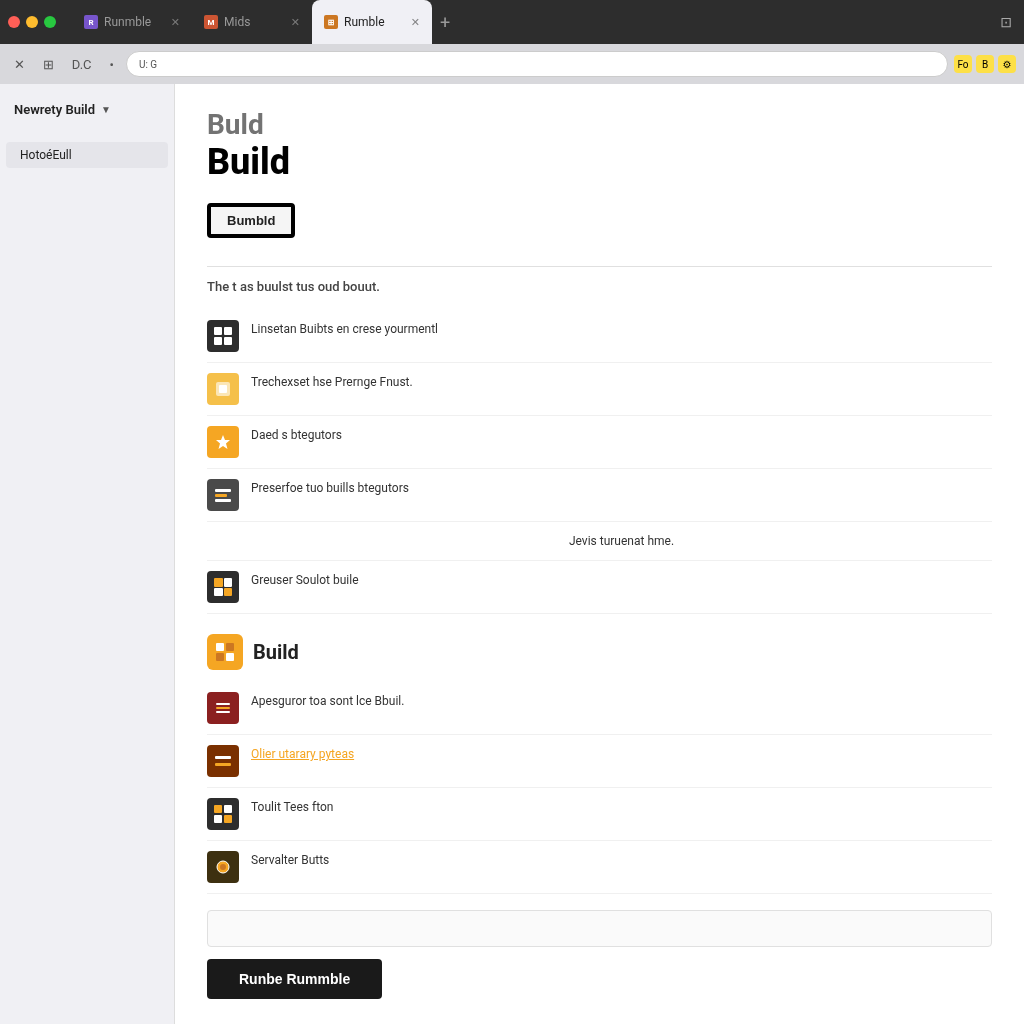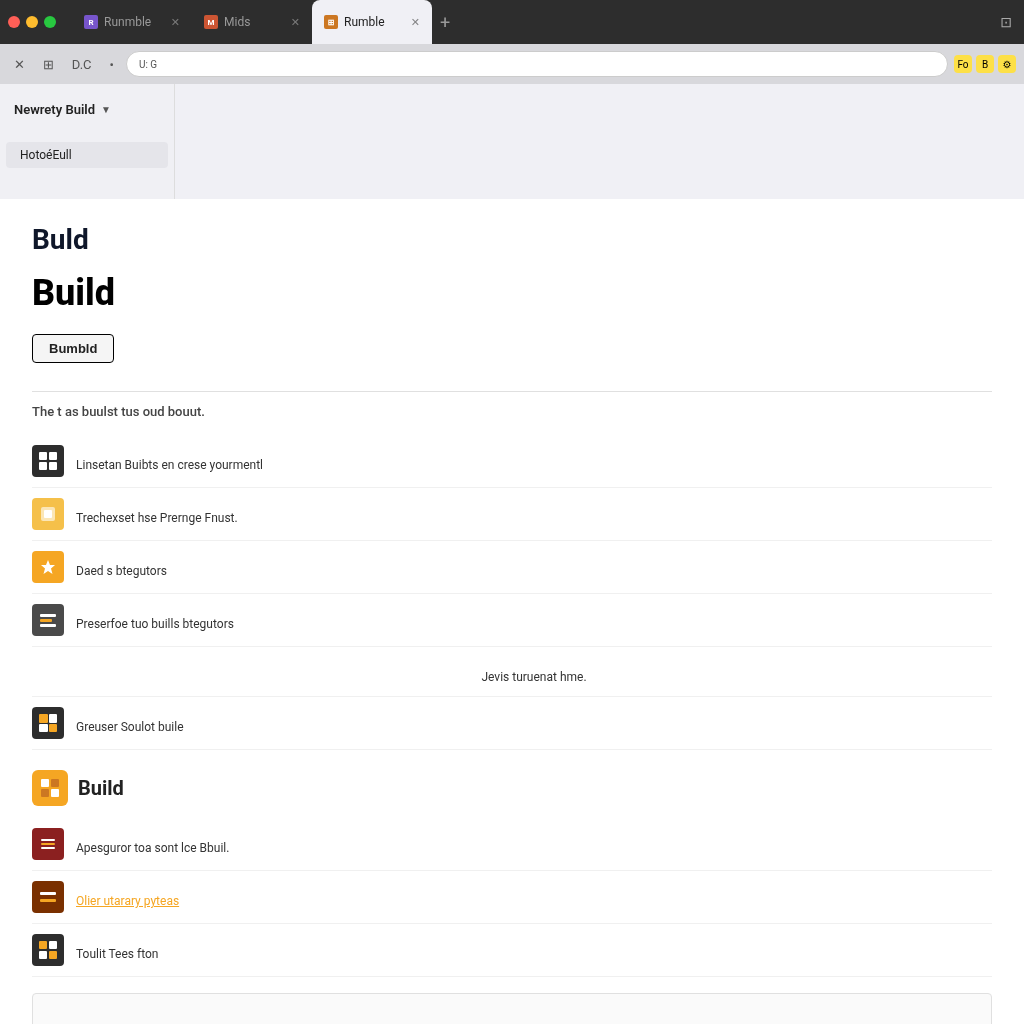--- a/index.html
+++ b/index.html
@@ -22,46 +22,46 @@
     .browser-action-btn { color: #aaa; font-size: 14px; padding: 4px; cursor: pointer; }
 
     
     .address-bar-row { background: #d8d8dc; height: 40px; display: flex; align-items: center; padding: 0 8px; gap: 6px; }
     .addr-btn { color: #555; font-size: 13px; padding: 4px 6px; cursor: pointer; }
     .address-bar { flex: 1; background: white; border-radius: 20px; height: 26px; display: flex; align-items: center; padding: 0 12px; font-size: 12px; color: #333; border: 1px solid #ccc; }
     .addr-icons { display: flex; gap: 4px; align-items: center; }
     .addr-icon { width: 18px; height: 18px; border-radius: 4px; background: #fde047; display: flex; align-items: center; justify-content: center; font-size: 10px; cursor: pointer; }
 
     
-    .app-layout { display: flex; height: calc(1024px - 44px - 40px); flex-direction: column; }
+    .app-layout { display: flex; height: calc(1024px - 44px - 40px); }
 
     
     .sidebar { width: 175px; background: #f0f0f4; border-right: 1px solid #ddd; padding: 12px 0; flex-shrink: 0; }
     .sidebar-header { display: flex; align-items: center; padding: 6px 14px; gap: 6px; cursor: pointer; font-size: 13px; font-weight: 600; color: #222; }
     .sidebar-dropdown-icon { font-size: 10px; color: #555; }
     .sidebar-item { padding: 6px 14px; font-size: 12px; color: #555; cursor: pointer; border-radius: 4px; margin: 19px 6px; }
     .sidebar-item.active { background: #e5e5ea; color: #222; }
 
     
     .main-content { flex: 1; background: white; overflow-y: auto; padding: 24px 32px; }
-    .page-title-sm { font-size: 28px; font-weight: 700; color: #0f172a; margin-bottom: 16px; }
+    .page-title-sm { font-size: 28px; font-weight: 700; color: #737373; }
     .page-title-lg { font-size: 36px; font-weight: 800; color: #000; margin-bottom: 20px; }
-    .build-button { background: #f5f5f5; border: 1px solid #000000; border-radius: 4px; padding: 6px 16px; font-size: 13px; font-weight: 600; cursor: pointer; color: #222; margin-bottom: 16px; }
+    .build-button { background: #f5f5f5; border: 4px solid #000000; border-radius: 4px; padding: 6px 16px; font-size: 13px; font-weight: 600; cursor: pointer; color: #222; margin-bottom: 16px; }
     .divider { border: none; border-top: 1px solid #e0e0e0; margin: 12px 0; }
     .section-description { font-size: 13px; color: #444; margin-bottom: 16px; font-weight: 500; }
 
     
     .feature-list { display: flex; flex-direction: column; gap: 0; }
     .feature-item { display: flex; align-items: flex-start; gap: 12px; padding: 10px 0; border-bottom: 1px solid #f0f0f0; }
     .feature-icon { width: 32px; height: 32px; flex-shrink: 0; border-radius: 4px; display: flex; align-items: center; justify-content: center; }
     .feature-icon.dark { background: #2d2d2d; }
     .feature-icon.orange { background: #f5a623; }
     .feature-icon.orange-light { background: #f5c04a; }
     .feature-icon.grid { background: #2d2d2d; }
-    .feature-text { font-size: 12px; color: #333; line-height: 1.5; margin-top: 11px; }
+    .feature-text { font-size: 12px; color: #333; line-height: 1.5; }
 
     
     .section-header { display: flex; align-items: center; gap: 10px; margin: 20px 0 12px; }
     .section-header-icon { width: 36px; height: 36px; background: #f5a623; border-radius: 6px; display: flex; align-items: center; justify-content: center; }
     .section-header-title { font-size: 20px; font-weight: 700; color: #222; }
 
     
     .bottom-section { margin-top: 16px; }
     .bottom-input { width: 100%; border: 1px solid #e0e0e0; border-radius: 4px; padding: 10px 12px; font-size: 13px; color: #999; background: #fafafa; margin-bottom: 12px; }
     .bottom-cta { background: #1a1a1a; color: white; border: none; border-radius: 4px; padding: 12px 32px; font-size: 14px; font-weight: 700; cursor: pointer; }
@@ -253,20 +253,29 @@
           <div class="icon-grid">
             <div class="icon-grid-cell" style="background:#f5a623;"></div>
             <div class="icon-grid-cell"></div>
             <div class="icon-grid-cell"></div>
             <div class="icon-grid-cell" style="background:#f5a623;"></div>
           </div>
         </div>
         <span class="feature-text">Toulit Tees fton</span>
       </div>
 
+      <div class="feature-item">
+        <div class="feature-icon" style="background:#3d3010; border-radius:4px;">
+          <svg width="18" height="18" viewBox="0 0 18 18">
+              <circle cx="9" cy="9" r="6" fill="#f5a623" stroke="white" stroke-width="1"></circle>
+              <circle cx="9" cy="9" r="3" fill="#cc7722"></circle>
+            </svg>
+        </div>
+        <span class="feature-text">Servalter Butts</span>
+      </div>
     </div>
 
     
     <div class="bottom-section">
       <input class="bottom-input" type="text" placeholder="" style="">
       <br>
       <button class="bottom-cta">Runbe Rummble</button>
     </div>
 
   </div>

